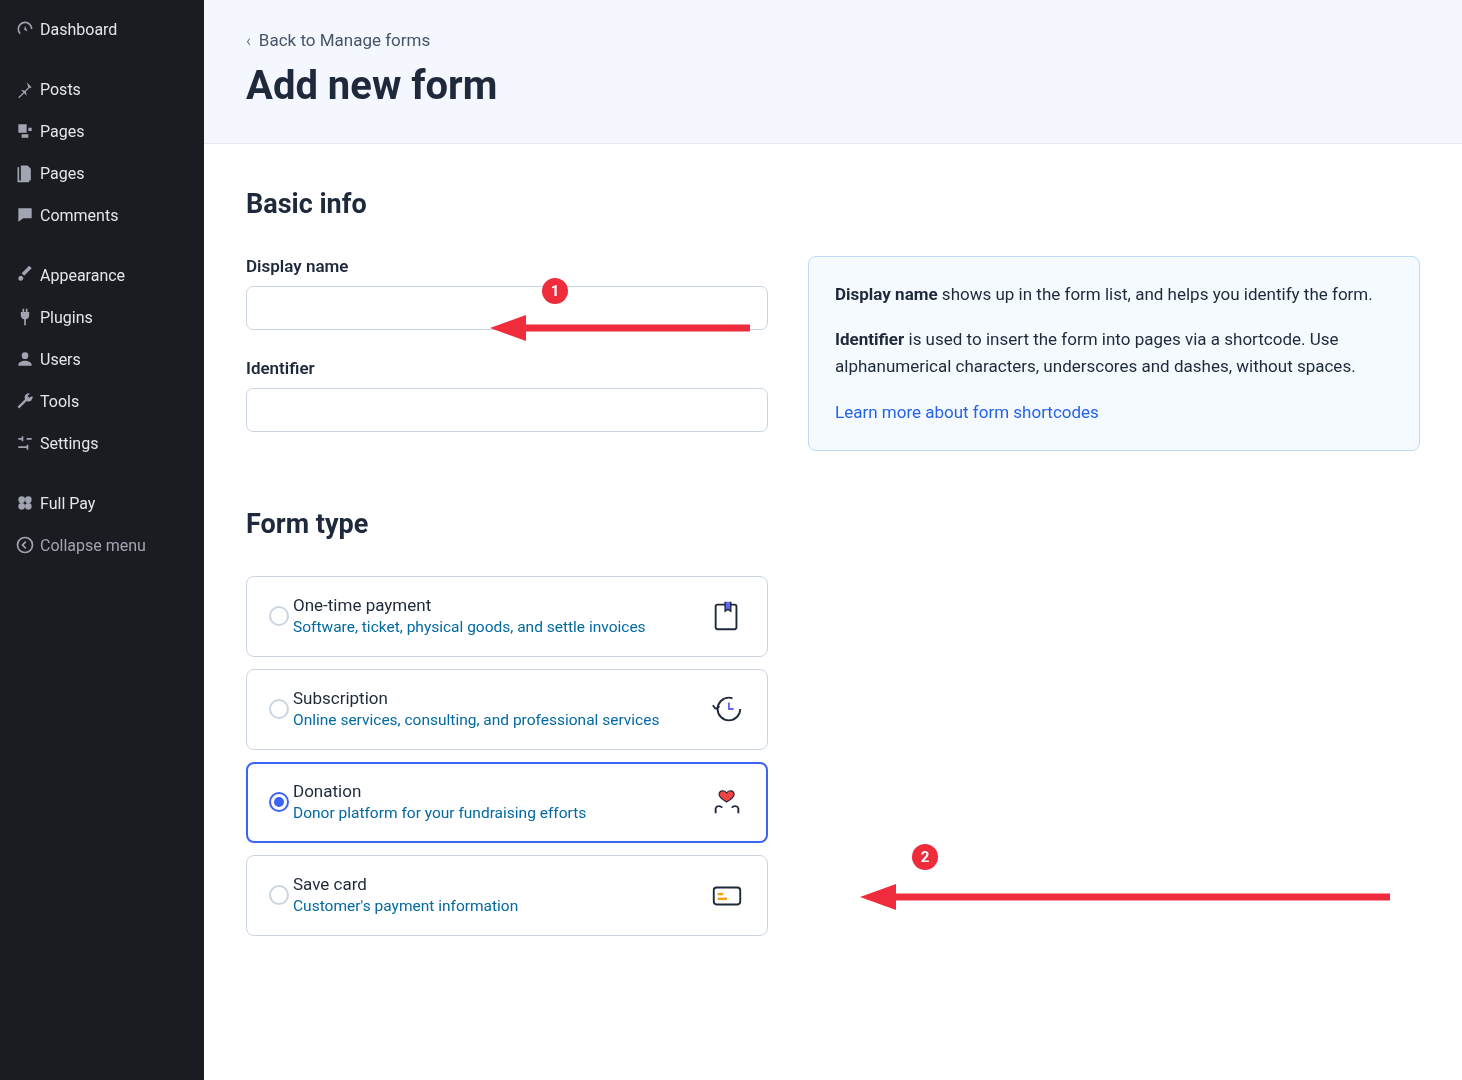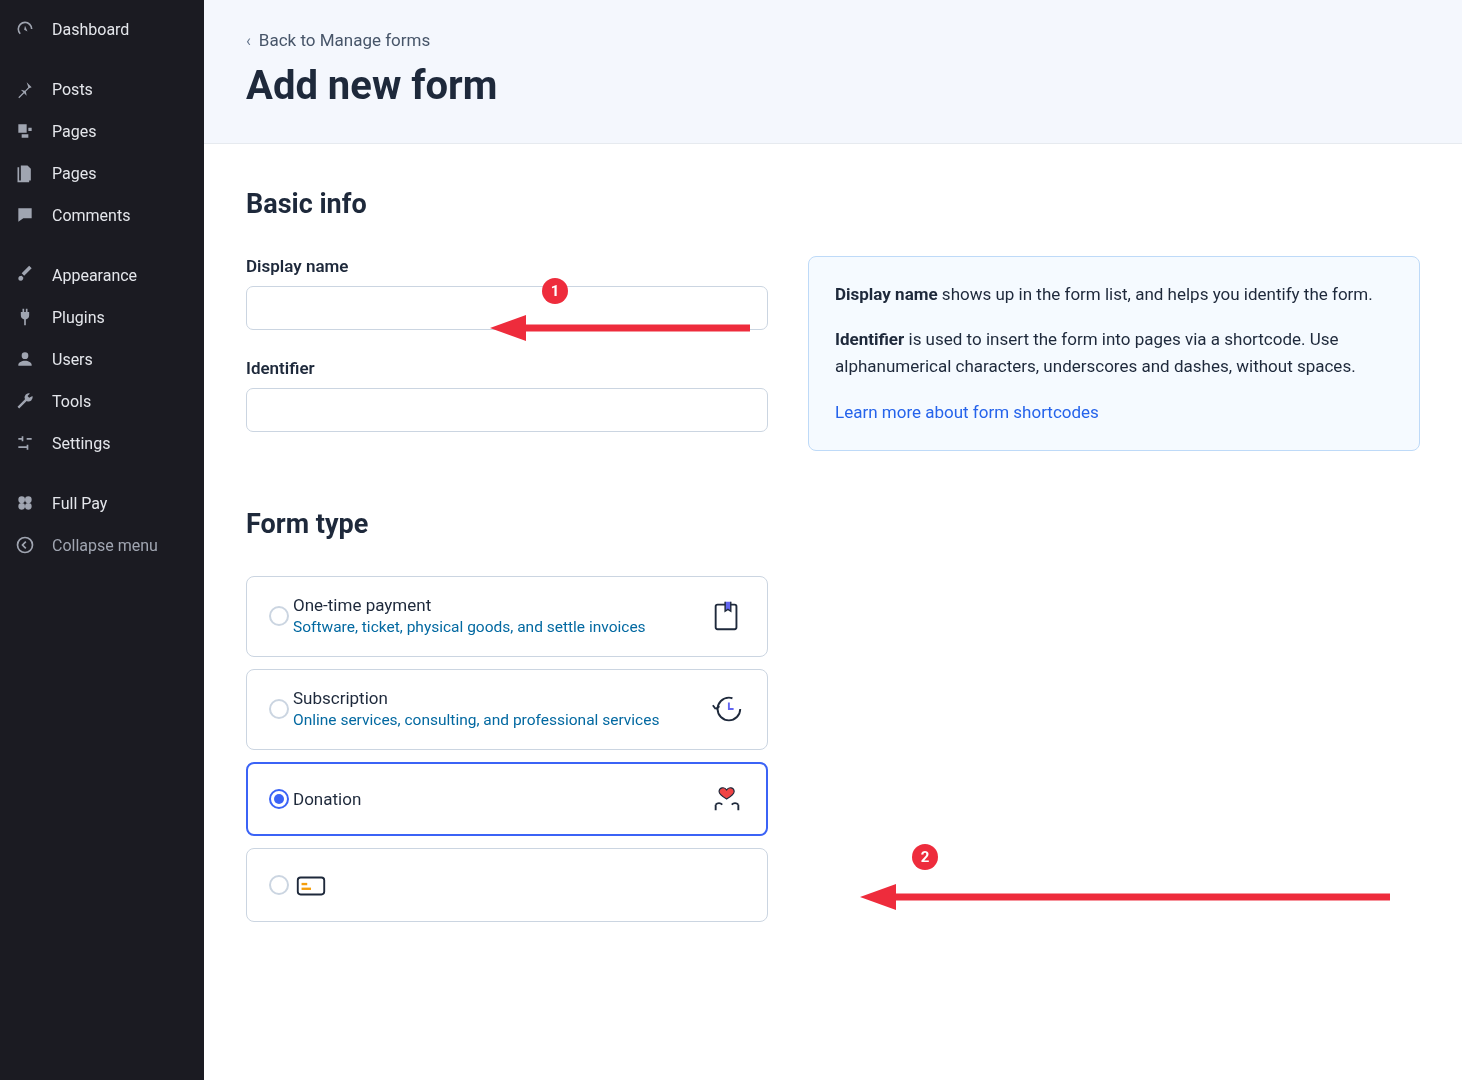--- a/index.html
+++ b/index.html
@@ -16,21 +16,21 @@
 .sidebar {
   width: 204px;
   background: #1b1b22;
   color: #e4e6eb;
   padding-top: 8px;
   flex-shrink: 0;
 }
 .sidebar-item {
   display: flex;
   align-items: center;
-  gap: 16px;
+  gap: 4px;
   padding: 10px 14px;
   font-size: 16px;
   cursor: pointer;
   color: #e4e6eb;
 }
 .sidebar-item .icon { width: 22px; height: 22px; display:flex; align-items:center; justify-content:center; color:#a0a5b1; }
 .sidebar-item.collapse { color:#a0a5b1; }
 .sidebar-gap { height: 18px; }
 .sidebar svg { width: 20px; height: 20px; fill: currentColor; }
 .main {
@@ -293,31 +293,36 @@
                 <path d="M6 18l-3-4m3 4l4-3" stroke="#1e293b" stroke-width="2" fill="none"></path>
                 <path d="M20 11v7h5" stroke="#6366f1" stroke-width="2" fill="none"></path>
               </svg>
           </span>
         </div>
 
         <div class="radio-card selected">
           <span class="radio"></span>
           <div class="radio-text">
             <div class="radio-title">Donation</div>
+            <div class="radio-desc">Donor platform for your fundraising efforts</div>
           </div>
           <span class="radio-icon">
             <svg viewBox="0 0 36 36">
                 <path d="M18 16c-3-5-10-3-10 2 0 4 10 10 10 10s10-6 10-10c0-5-7-7-10-2z" fill="#ef4444" stroke="#1e293b" stroke-width="1.5" transform="translate(0,-6) scale(0.8) translate(4,2)"></path>
                 <path d="M6 24c2-2 5-2 7 0m10 0c2-2 5-2 7 0M6 24v6m24-6v6" stroke="#1e293b" stroke-width="2" fill="none"></path>
               </svg>
           </span>
         </div>
 
         <div class="radio-card">
           <span class="radio"></span>
+          <div class="radio-text">
+            <div class="radio-title">Save card</div>
+            <div class="radio-desc">Customer's payment information</div>
+          </div>
           <span class="radio-icon">
             <svg viewBox="0 0 36 36">
                 <rect x="4" y="10" width="28" height="18" rx="3" fill="none" stroke="#1e293b" stroke-width="2"></rect>
                 <line x1="8" y1="22" x2="18" y2="22" stroke="#f59e0b" stroke-width="2.5"></line>
                 <line x1="8" y1="17" x2="14" y2="17" stroke="#f59e0b" stroke-width="2.5"></line>
               </svg>
           </span>
         </div>
       </div>
     </div>

